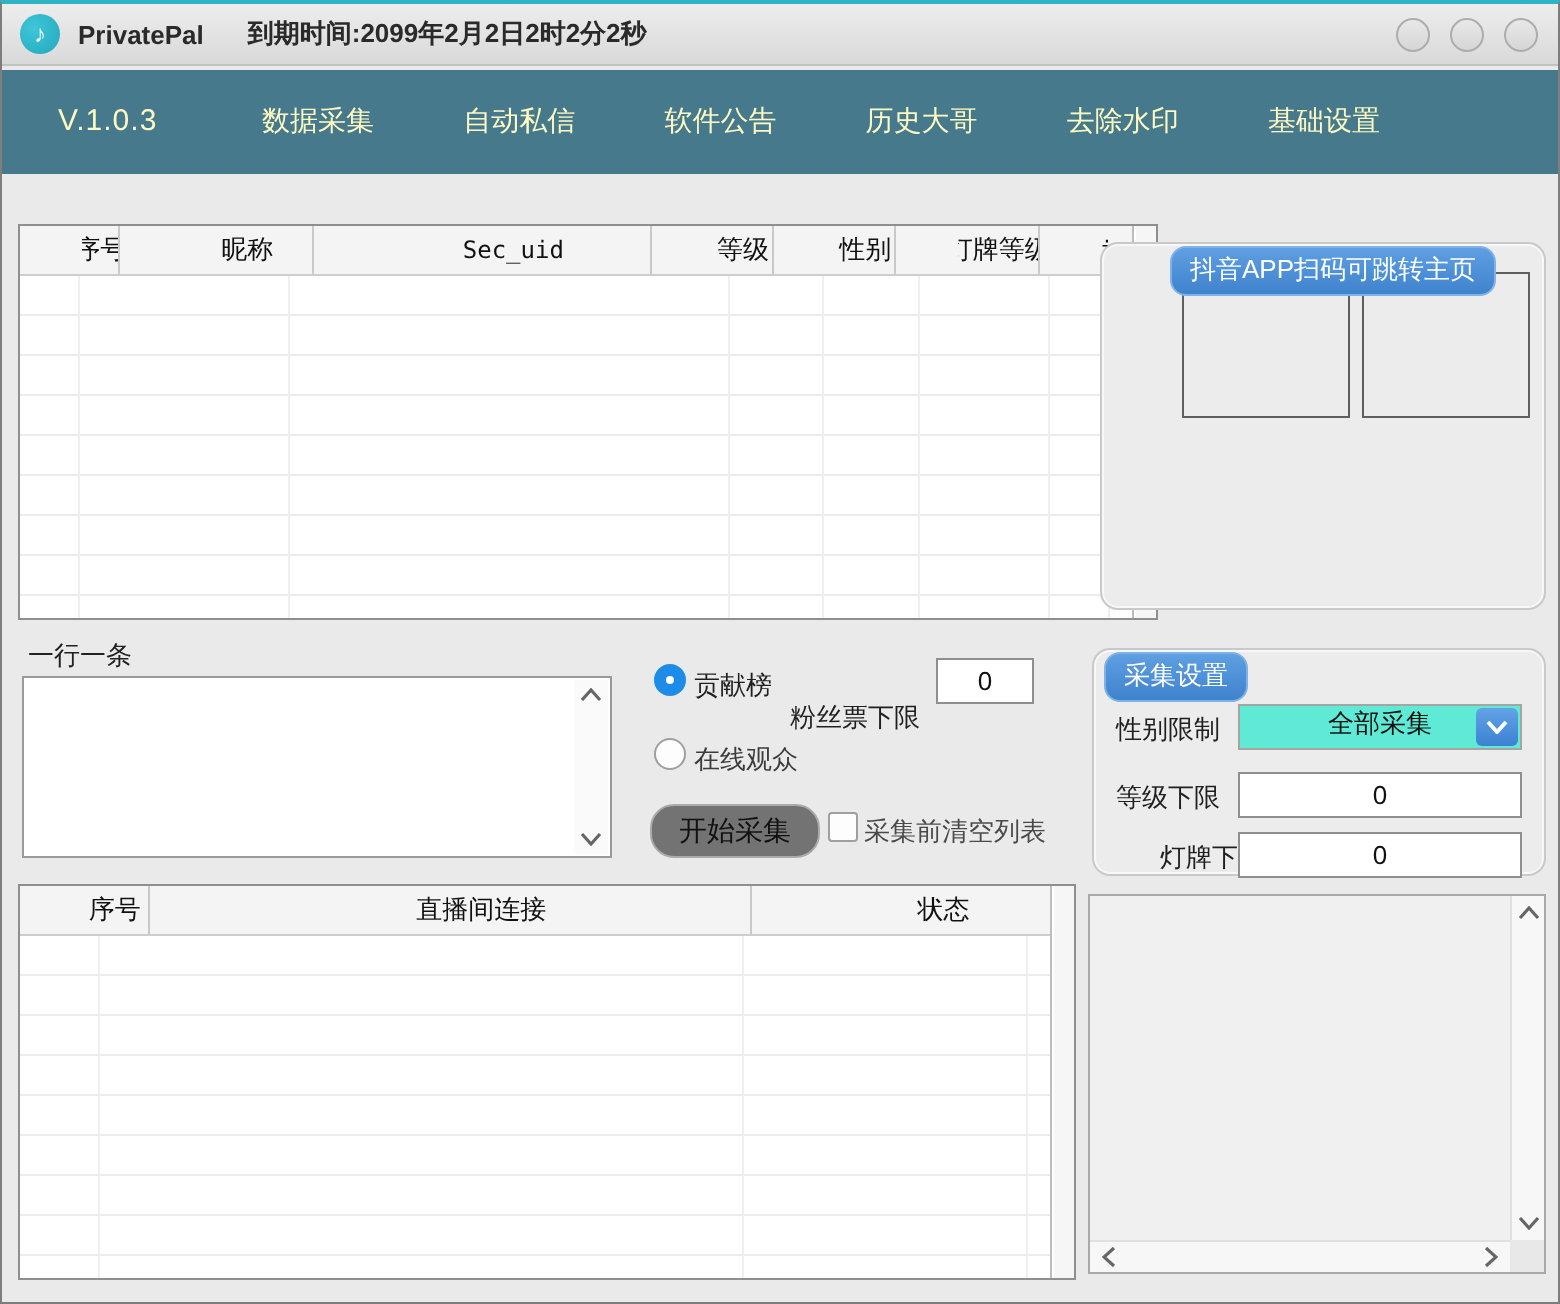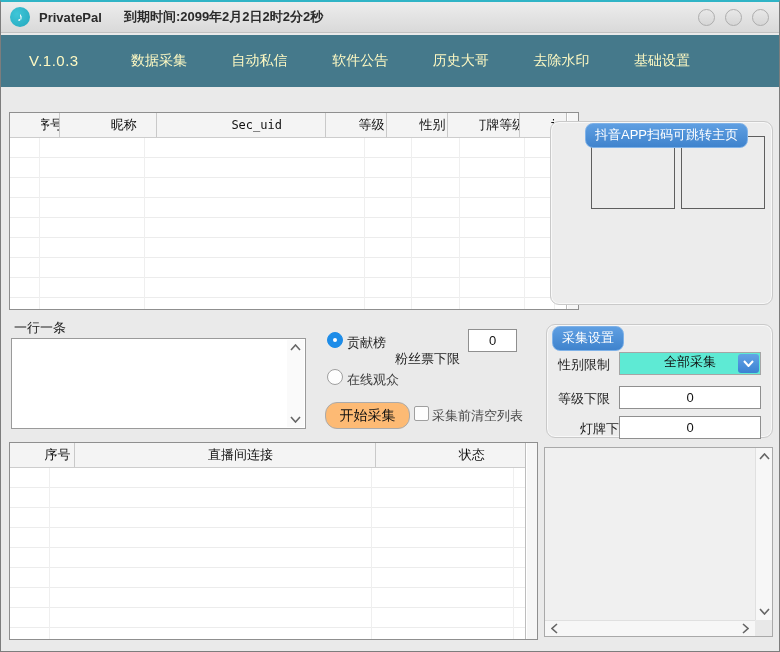--- a/index.html
+++ b/index.html
@@ -111,21 +111,21 @@
     border-radius:50%; background:#fff;
   }
   .radio.off{ background:#fdfdfd; border:1px solid #9f9f9f; }
   .ctl-label{ position:absolute; font-size:13px; color:#1f1f1f; white-space:nowrap; }
   .num-input{
     position:absolute; background:#fff; border:1px solid #8f8f8f;
     font-size:13px; color:#111; text-align:center;
     display:flex; align-items:center; justify-content:center;
   }
   .btn{
-    position:absolute; background:#fdba74; border:1px solid #ababab;
+    position:absolute; background:#737373; border:1px solid #ababab;
     border-radius:12px; font-size:14px; color:#111;
     display:flex; align-items:center; justify-content:center;
   }
   .checkbox{
     position:absolute; width:15px; height:15px;
     background:#fdfdfd; border:1px solid #9f9f9f; border-radius:2px;
   }
   .combo{
     position:absolute; background:#5eead4; border:1px solid #a5a5a5;
     display:flex; align-items:flex-start; justify-content:center;

